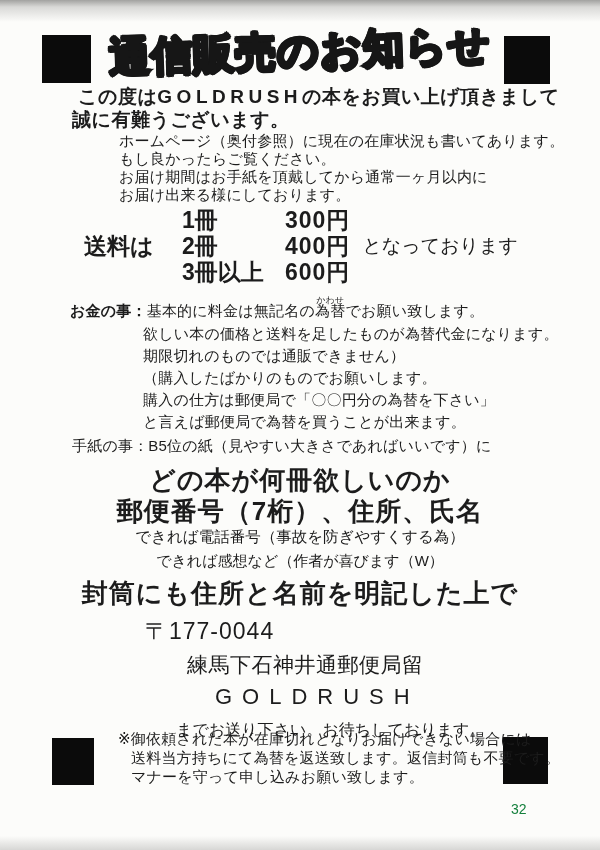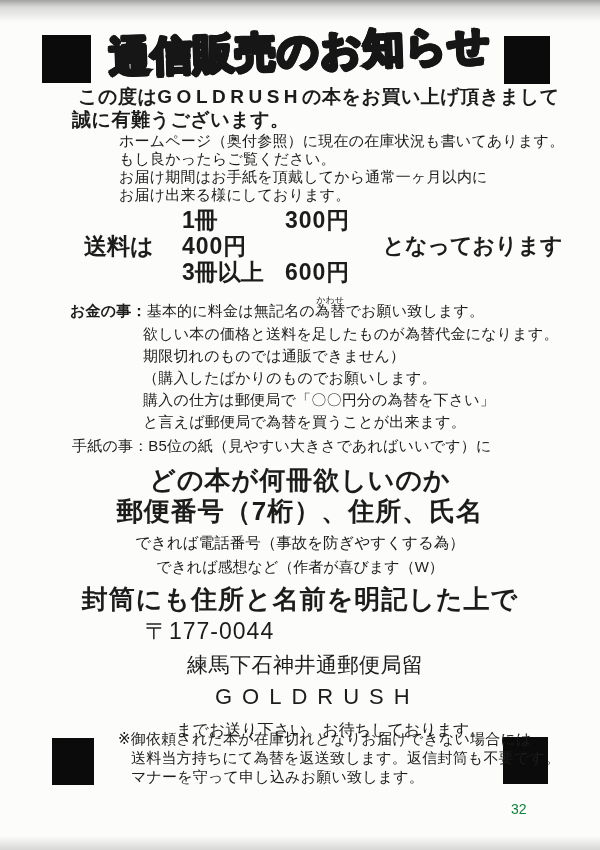--- a/index.html
+++ b/index.html
@@ -56,41 +56,41 @@
 
   .shipping {
     position: absolute; top: 207px; left: 84px;
     display: flex; align-items: center;
   }
   .ship-label { font-size: 23px; font-weight: 700; width: 76px; }
   .ship-rows { margin-left: 22px; }
   .ship-row { display: flex; font-size: 23px; font-weight: 700; line-height: 26px; white-space: nowrap; }
   .ship-qty { width: 103px; }
   .ship-price { letter-spacing: 1px; }
-  .ship-suffix { margin-left: 32px; font-size: 22px; font-weight: 700; white-space: nowrap; }
+  .ship-suffix { margin-left: 12px; font-size: 19px; font-weight: 400; white-space: nowrap; }
 
   .money {
     position: absolute; top: 288px; left: 70px;
     font-size: 15px; font-weight: 500; letter-spacing: 0.2px;
     white-space: nowrap;
   }
   .money-first { padding-top: 13px; line-height: 19px; }
   .sec-label { font-weight: 600; }
   .ruby-wrap { position: relative; }
   .furi {
     position: absolute; top: -11px; left: 50%; transform: translateX(-50%);
     font-size: 9px; font-style: normal; letter-spacing: 0; color: #2a2a2a;
   }
   .money-lines { margin-left: 73px; margin-top: 3px; line-height: 22px; }
 
   .letter { position: absolute; top: 437px; left: 0; width: 600px; white-space: nowrap; }
   .letter-head { margin-left: 72px; font-size: 15px; font-weight: 500; letter-spacing: 0.2px; }
   .big { text-align: center; font-size: 26px; font-weight: 800; line-height: 31px; letter-spacing: 1px; }
   .big-1 { margin-top: 9px; }
-  .small-1 { text-align: center; font-size: 15.5px; font-weight: 500; margin-top: 6px; }
+  .small-1 { text-align: center; font-size: 15.5px; font-weight: 500; }
   .small-2 { text-align: center; font-size: 15px; font-weight: 500; margin-top: 4px; }
   .big-3 { margin-top: 7px; }
 
   .address { position: absolute; top: 616px; left: 0; width: 536px; white-space: nowrap; }
   .postal { margin-left: 145px; font-size: 23px; font-weight: 500; letter-spacing: 1px; }
   .addr-line1 { margin-left: 187px; font-size: 21px; font-weight: 500; margin-top: 4px; letter-spacing: 0.5px; }
   .addr-name { margin-left: 215px; font-size: 22px; font-weight: 500; letter-spacing: 10px; margin-top: 5px; }
   .addr-closing { margin-left: 176px; font-size: 16px; font-weight: 500; margin-top: 10px; }
 
   .footer-note {
@@ -130,20 +130,21 @@
   </div>
 
   <div class="shipping">
     <div class="ship-label">送料は</div>
     <div class="ship-rows">
       <div class="ship-row">
         <span class="ship-qty">1冊</span>
         <span class="ship-price">300円</span>
       </div>
       <div class="ship-row">
+        <span class="ship-qty">2冊</span>
         <span class="ship-price">400円</span>
       </div>
       <div class="ship-row">
         <span class="ship-qty">3冊以上</span>
         <span class="ship-price">600円</span>
       </div>
     </div>
     <div class="ship-suffix">となっております</div>
   </div>
 

